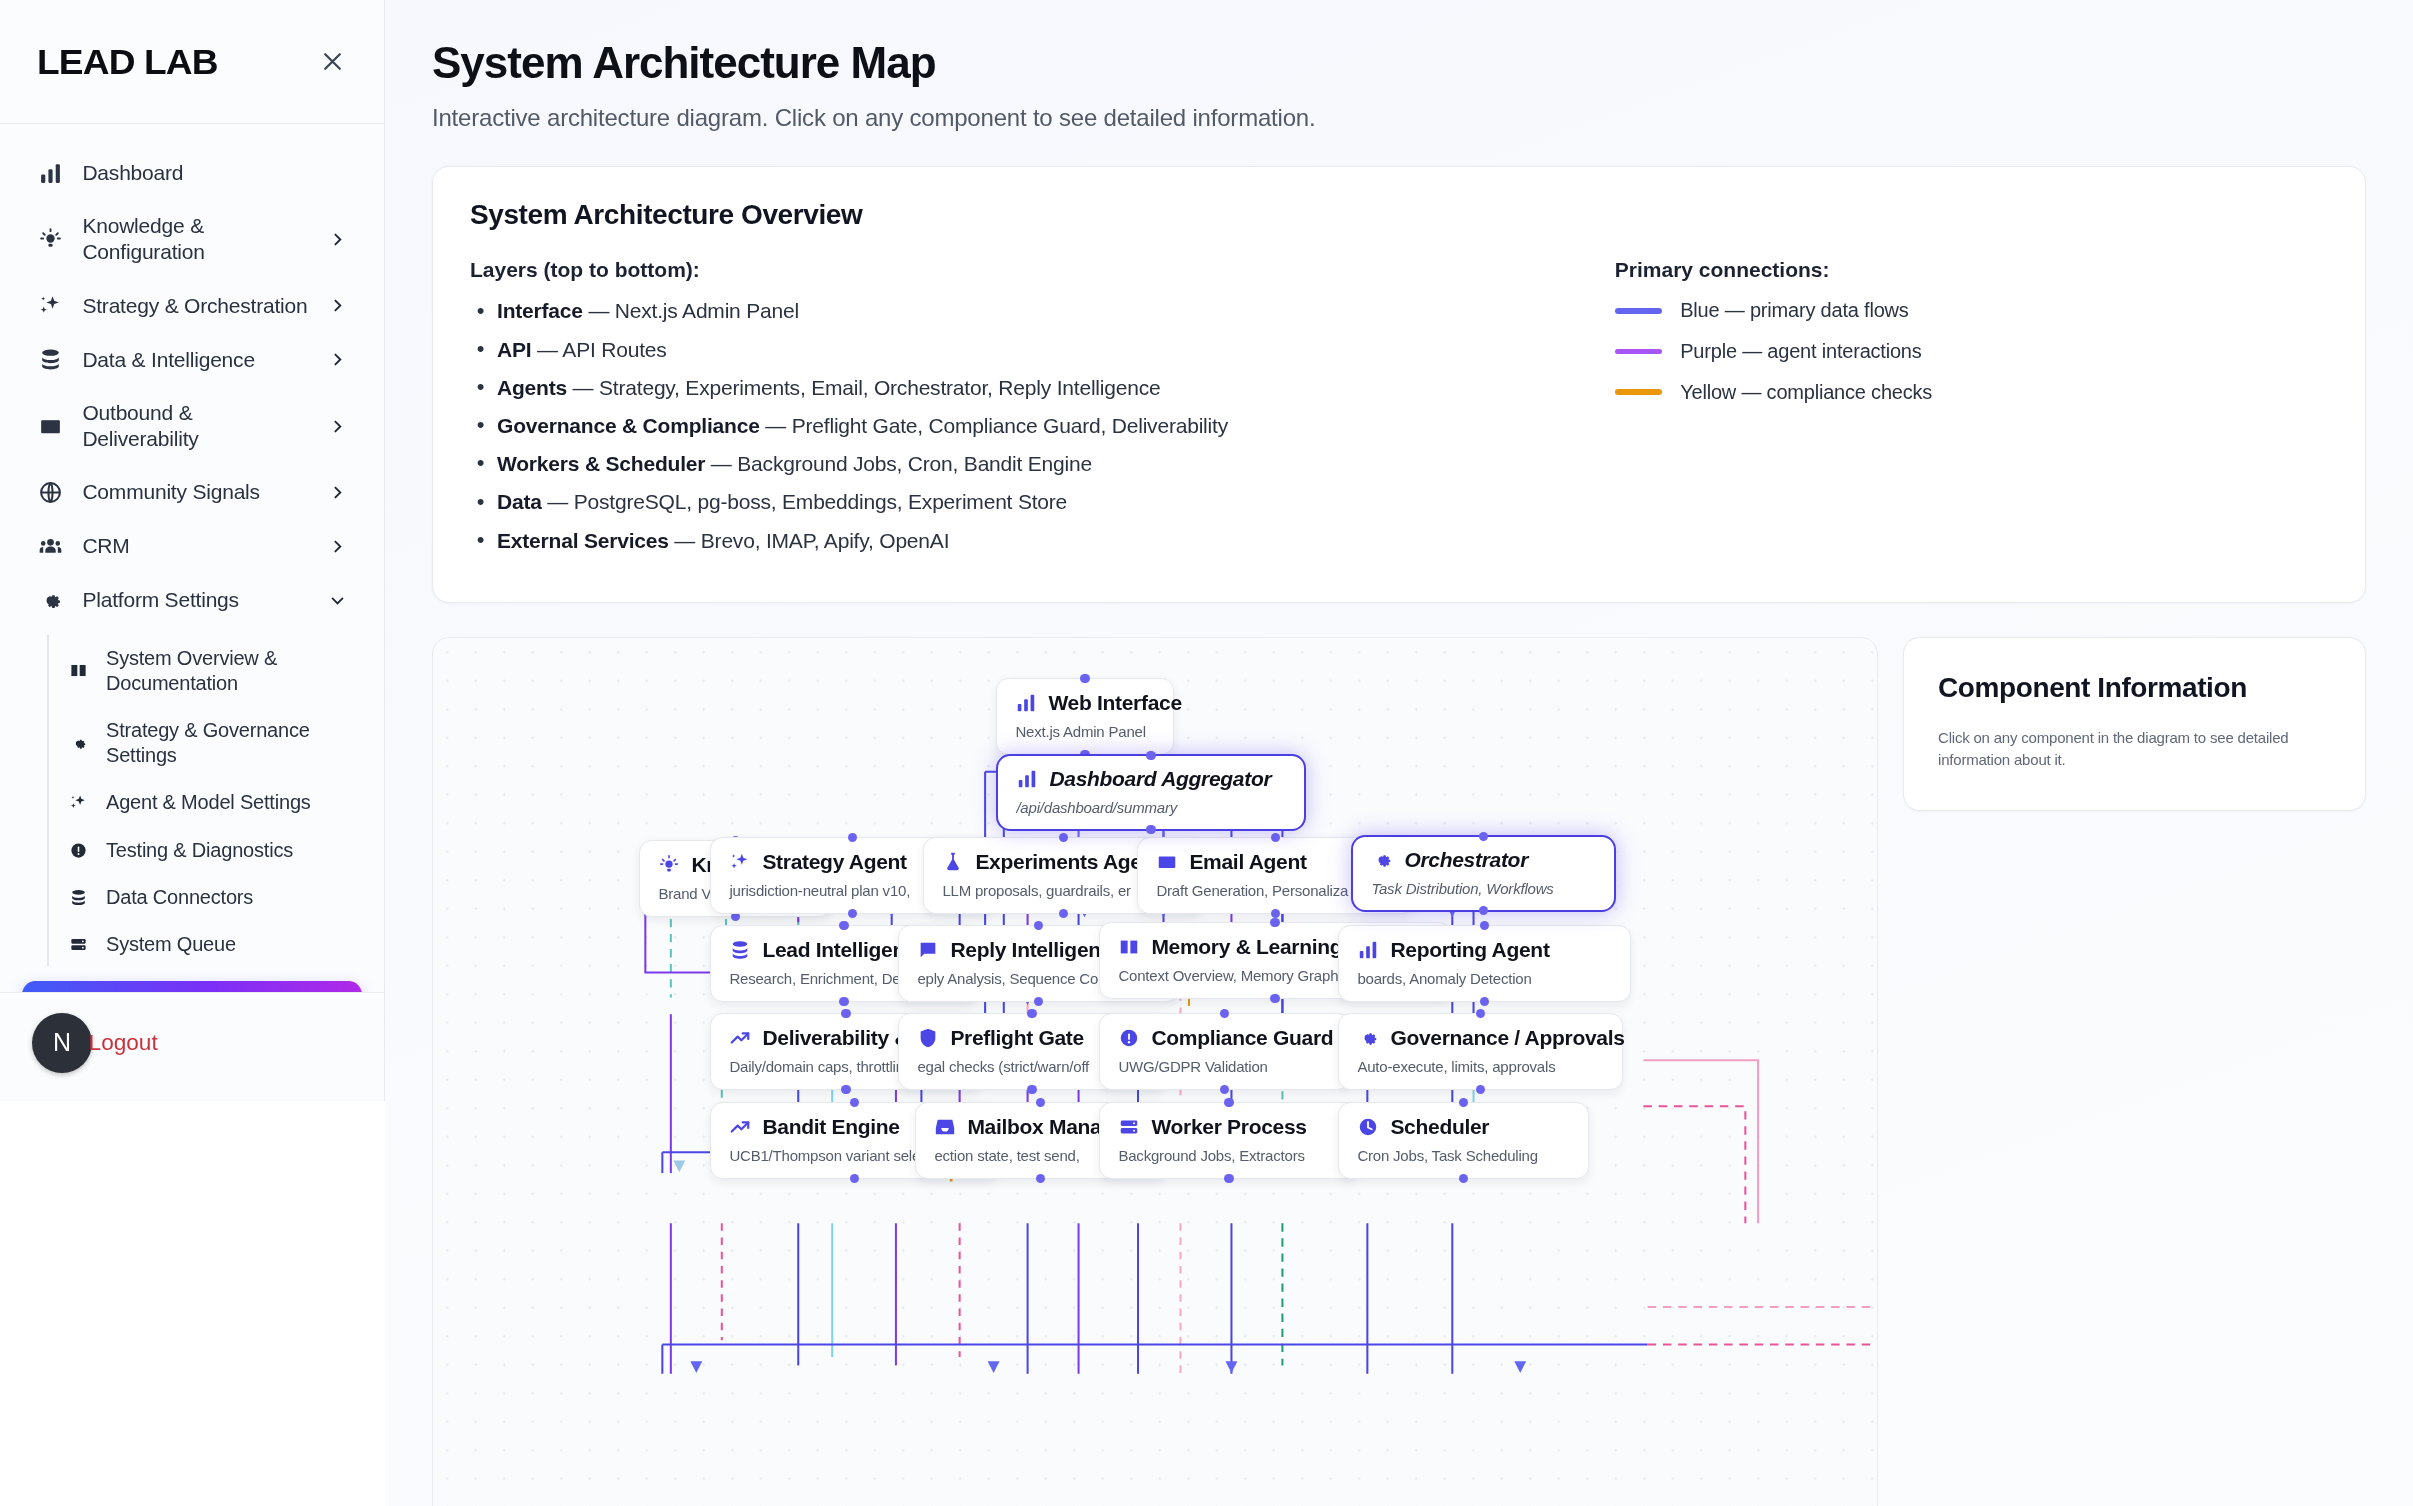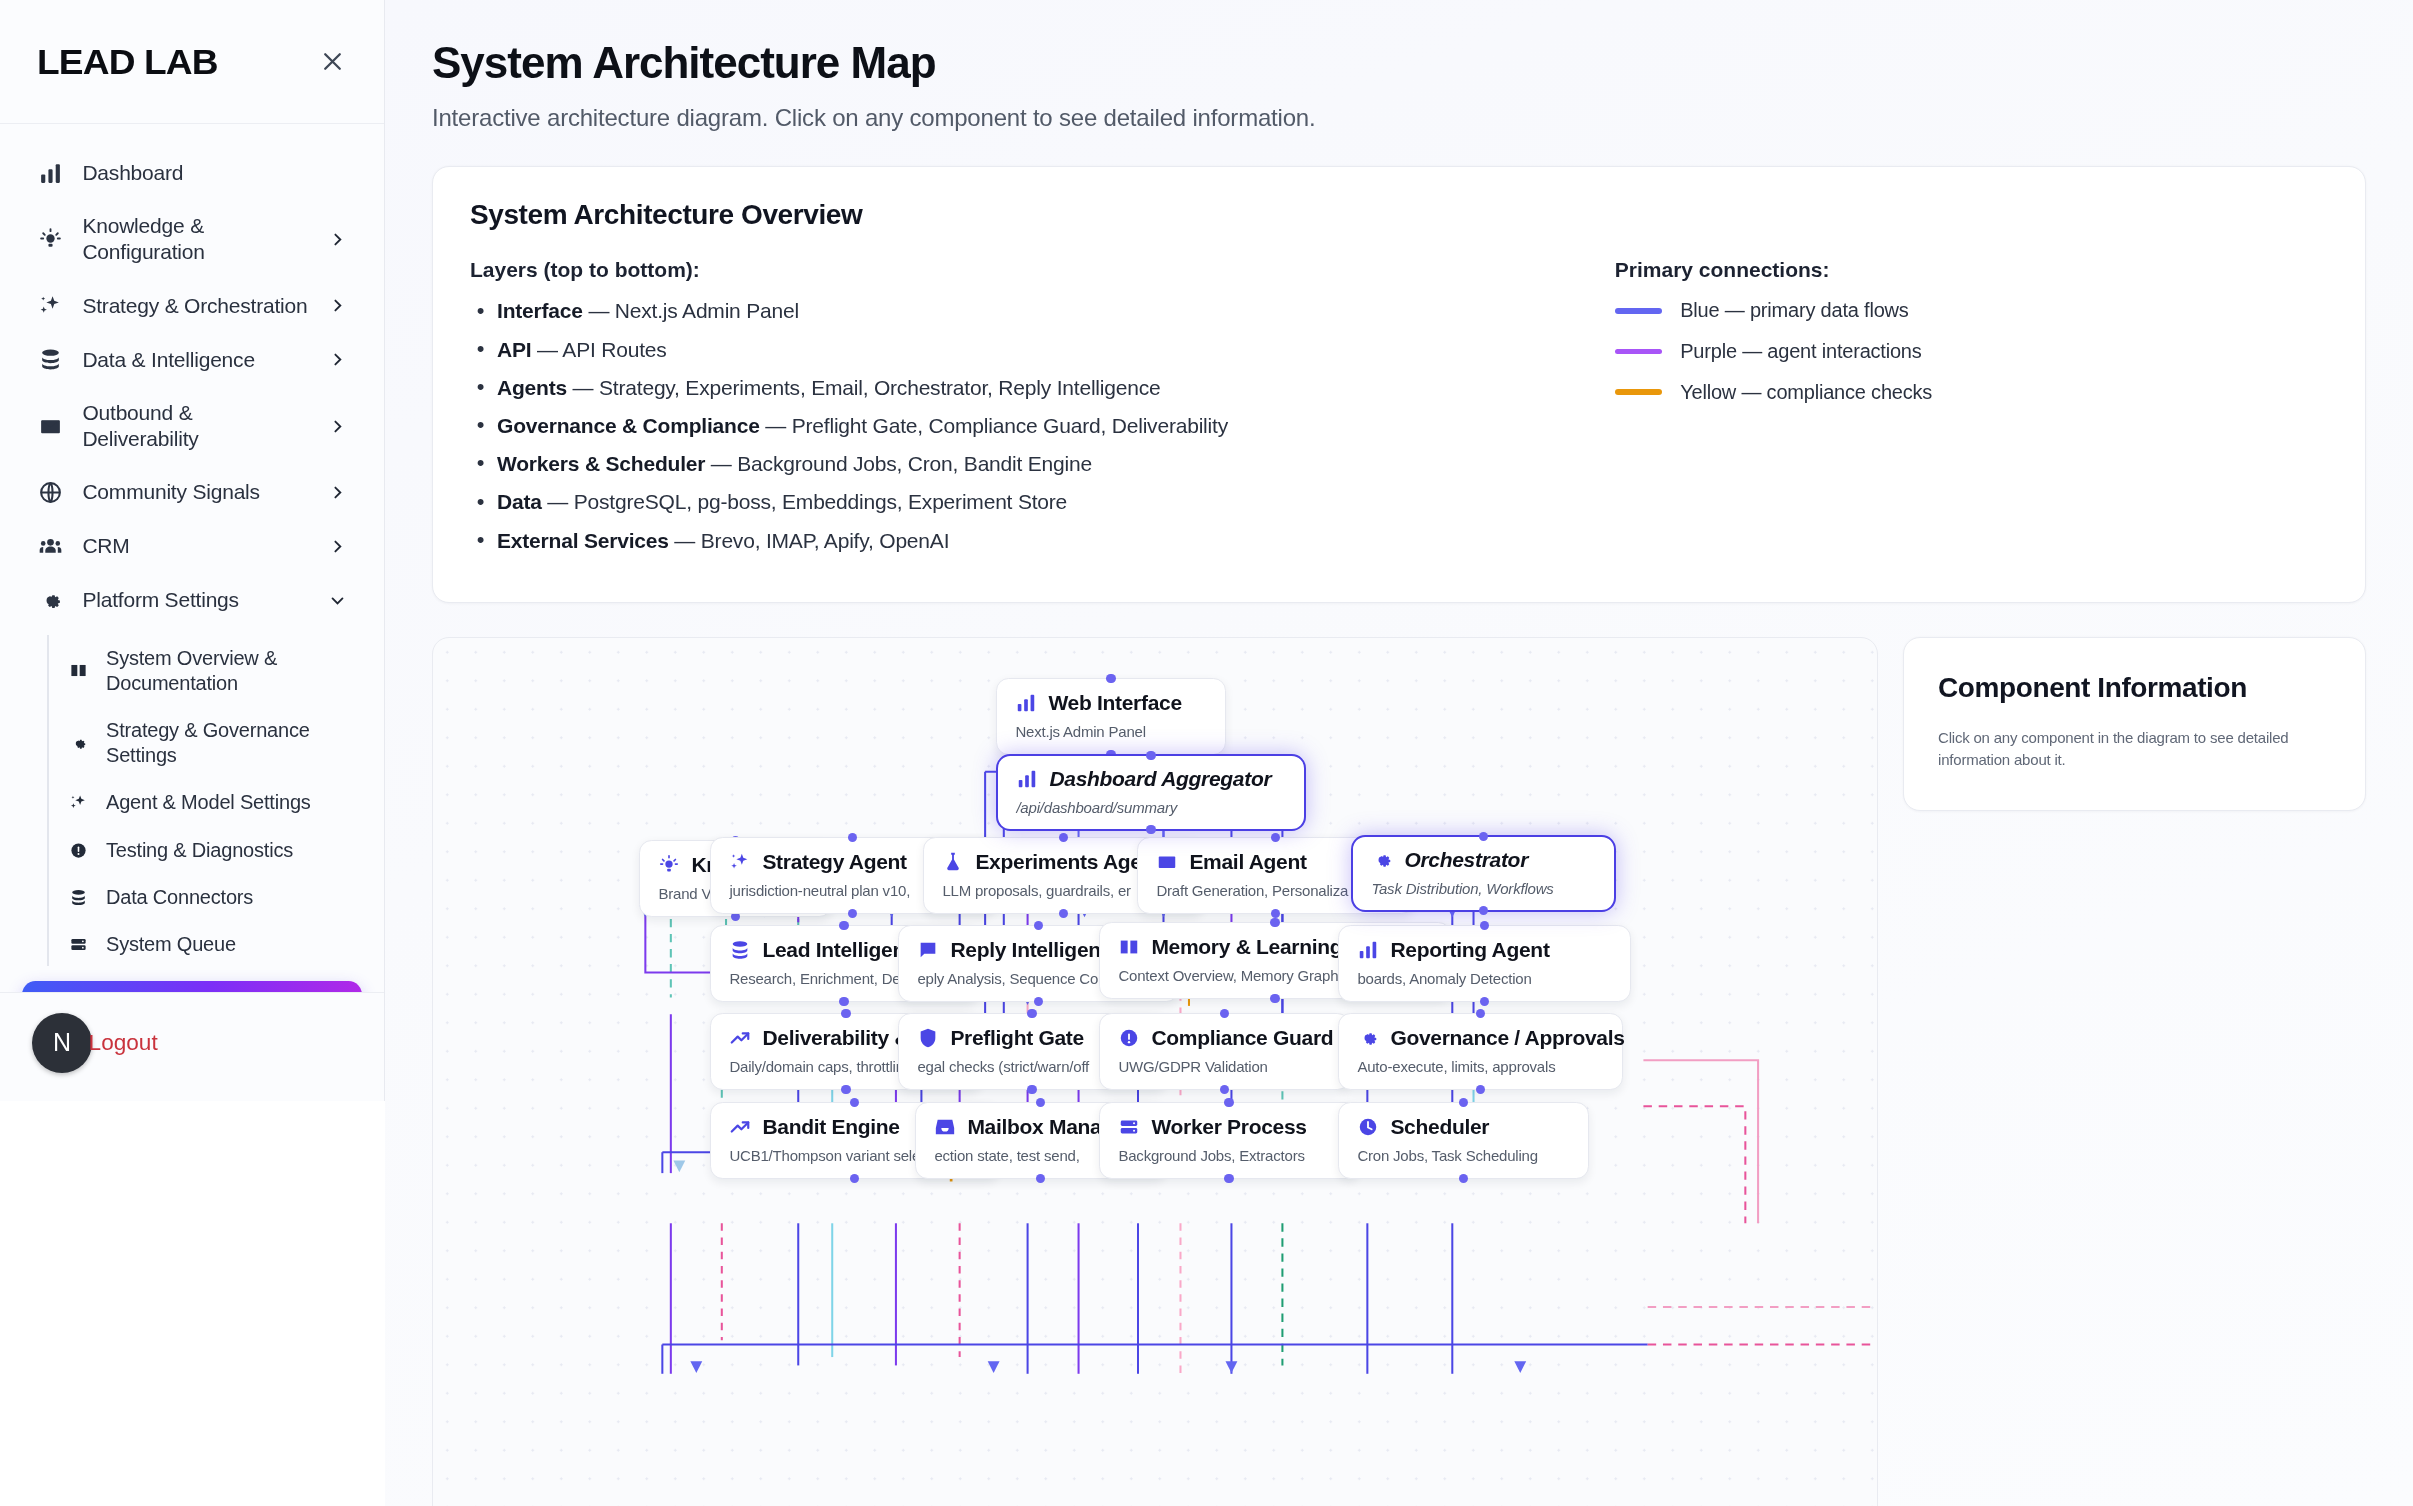--- a/index.html
+++ b/index.html
@@ -528,21 +528,21 @@
               <polygon points="603,630 617,630 610,644" fill="#e9970b"></polygon>
             <polygon points="283,625 297,625 290,639" fill="#9ec8e8"></polygon>
               <polygon points="1218,625 1232,625 1225,639" fill="#9ec8e8"></polygon>
             <polygon points="653,865 667,865 660,879"></polygon>
               <polygon points="933,865 947,865 940,879"></polygon>
             <polygon points="1273,865 1287,865 1280,879"></polygon>
               <polygon points="303,865 317,865 310,879"></polygon>
           </g>
         </svg>
         <div id="nodes-layer">
-            <div class="node" style="left: 563px; top: 40px; width: 230px;">
+            <div class="node" style="left: 563px; top: 40px; width: 178px;">
               <div class="n-head">
                 <span class="n-ico">
                   <svg viewBox="0 0 24 24" fill="currentColor">
                     <rect x="3" y="13" width="4" height="8" rx="1"></rect>
                     <rect x="10" y="8" width="4" height="13" rx="1"></rect>
                     <rect x="17" y="3" width="4" height="18" rx="1"></rect>
                   </svg>
                 </span>
                 <span class="n-title">Web Interface</span>
               </div>

